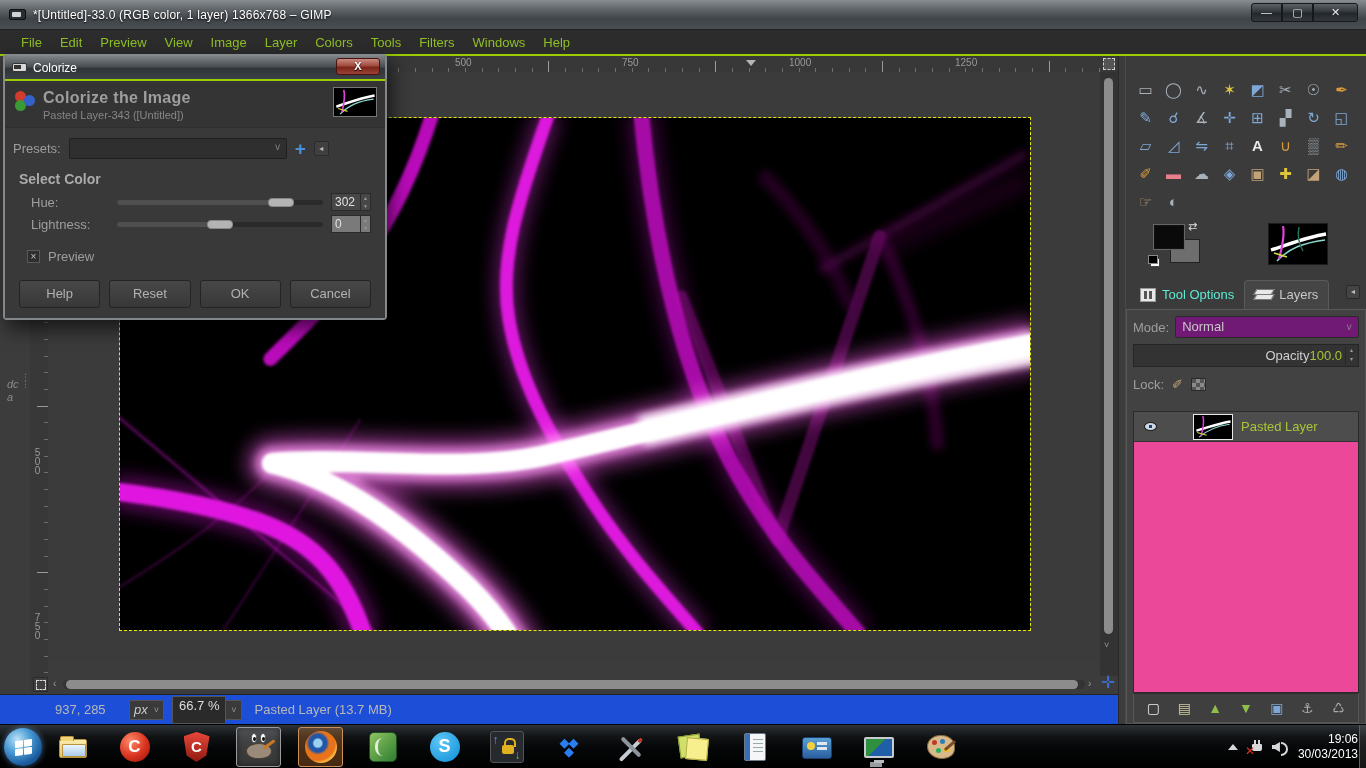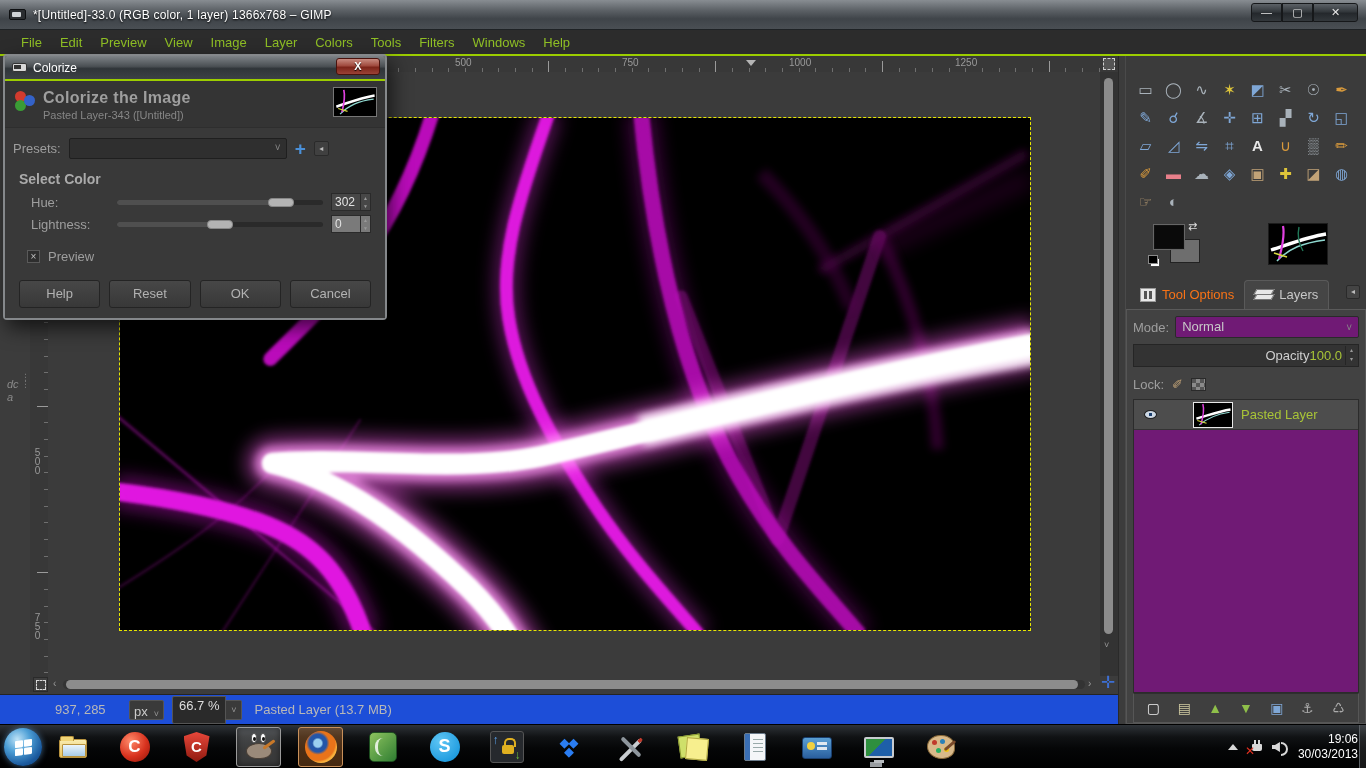--- a/index.html
+++ b/index.html
@@ -68,22 +68,22 @@
   .h-track { position:absolute; left:63px; top:6px; width:1022px; height:9px; background:#333; border-radius:5px; }
   .h-thumb { position:absolute; left:3px; top:0; width:1012px; height:9px; background:#8c8c8c; border-radius:5px; }
   .hs-right { position:absolute; left:1088px; top:4px; color:#9a9a9a; font-size:10px; }
   .nav-cross { position:absolute; left:1097px; top:-2px; width:22px; height:22px; color:#3d6fd4;
     font-size:17px; line-height:22px; text-align:center; font-weight:bold; }
 
   
   .statusbar { position:absolute; left:0; top:694px; width:1118px; height:30px; background:#1d4ed8;
     border-top:1px solid #242424; display:flex; align-items:center; color:#b8b8b8; font-size:13px; }
   .sb-pos { margin-left:55px; width:66px; }
-  .sb-combo { display:flex; align-items:flex-end; height:20px; border:1px solid #555; background:#3a3a3a;
-    border-radius:2px; padding:0 4px; margin-left:8px; color:#ccc; }
+  .sb-combo { display:flex; align-items:center; height:20px; border:1px solid #555; background:#3a3a3a;
+    border-radius:2px; padding:0 4px; margin-left:8px; color:#ccc;font-style:italic; }
   .sb-combo .car { color:#999; font-size:9px; margin-left:6px; }
   .sb-zoomval { height:28px; border:1px solid #555; background:#2a2a2a; border-radius:2px 0 0 2px;
     padding:0 6px; margin-left:8px; color:#ddd; line-height:18px; }
   .sb-zoomar { height:20px; width:16px; border:1px solid #555; border-left:none; background:#3a3a3a;
     border-radius:0 2px 2px 0; color:#999; font-size:9px; text-align:center; line-height:18px; }
   .sb-status { margin-left:12px; }
 
   
   .dock-gutter { position:absolute; left:1118px; top:56px; width:8px; height:668px; background:#3c3c3c;
     border-left:1px solid #2a2a2a; border-right:1px solid #4a4a4a; }
@@ -100,21 +100,21 @@
     border:1px solid #111; box-shadow:0 0 0 1px #666; z-index:2; }
   .bg-swatch { position:absolute; left:44px; top:16px; width:30px; height:24px; background:#6e6e6e;
     border:1px solid #222; z-index:1; }
   .swap-arrows { position:absolute; left:62px; top:-3px; color:#ddd; font-size:11px; z-index:3; }
   .mini-reset { position:absolute; left:22px; top:32px; width:12px; height:12px; z-index:3; }
   .mini-reset::before { content:""; position:absolute; right:0; bottom:0; width:8px; height:7px; background:#fff; border:1px solid #444; }
   .mini-reset::after { content:""; position:absolute; left:0; top:0; width:8px; height:7px; background:#000; border:1px solid #888; }
   .dock-thumb { position:absolute; left:142px; top:0; width:60px; height:42px; background:#000; border:1px solid #1c1c1c; }
 
   .tabs-row { margin-top:8px; height:32px; display:flex; align-items:flex-end; padding-left:4px; position:relative; }
-  .tab { display:flex; align-items:center; gap:6px; font-size:13px; color:#f97316; padding:6px 10px 7px; }
+  .tab { display:flex; align-items:center; gap:6px; font-size:13px; color:#5eead4; padding:6px 10px 7px; }
   .tab.active { background:#454545; border:1px solid #5a5a5a; border-bottom:none; border-radius:4px 4px 0 0; color:#c8c8c8; }
   .tab-ic-opts { width:16px; height:14px; border:1px solid #9a9a9a; background:#e8e8e8; position:relative; }
   .tab-ic-opts::before,.tab-ic-opts::after { content:""; position:absolute; top:2px; width:3px; height:8px; background:#555; }
   .tab-ic-opts::before { left:3px; } .tab-ic-opts::after { right:3px; }
   .tab-ic-layers { width:18px; height:13px; position:relative; }
   .tab-ic-layers::before,.tab-ic-layers::after { content:""; position:absolute; left:0; width:16px; height:4px;
     background:#e8e8e8; border:1px solid #777; transform:skewX(-30deg); }
   .tab-ic-layers::before { top:1px; } .tab-ic-layers::after { top:6px; }
   .dock-collapse { position:absolute; right:6px; top:8px; width:14px; height:14px; background:#444; border:1px solid #2a2a2a;
     color:#bbb; font-size:8px; text-align:center; line-height:12px; border-radius:2px; }
@@ -131,21 +131,21 @@
   .opacity-row .val { color:var(--value_green,#a8c437); font-size:13px; margin-right:16px; }
   .opacity-spin { position:absolute; right:1px; top:1px; width:12px; height:19px; border-left:1px solid #252525;
     color:#999; font-size:6px; line-height:9px; text-align:center; }
   .lock-row { margin-top:6px; display:flex; align-items:center; gap:8px; height:22px; }
   .lock-row .lab { color:#9e9e9e; font-size:13px; }
   .lock-brush { color:#c2a377; font-size:13px; }
   .lock-alpha { width:15px; height:13px;
     background-image:linear-gradient(45deg,#8a8a8a 25%,transparent 25%,transparent 75%,#8a8a8a 75%),
                      linear-gradient(45deg,#8a8a8a 25%,#555 25%,#555 75%,#8a8a8a 75%);
     background-size:8px 8px; background-position:0 0,4px 4px; border:1px solid #2a2a2a; }
-  .layer-list { margin-top:4px; flex:1; background:#701a75; border:1px solid #2b2b2b; overflow:hidden; }
+  .layer-list { margin-top:16px; flex:1; background:#ec4899; border:1px solid #2b2b2b; overflow:hidden; }
   .layer-row { height:30px; background:#4d4d4d; display:flex; align-items:center; gap:8px; padding:0 4px;
     border-bottom:1px solid #333; }
   .eye { width:13px; height:9px; border-radius:50%; background:radial-gradient(circle at 50% 50%,#1b3f6e 0 25%,#cdd8e4 28% 100%);
     border:1px solid #222; margin-left:6px; }
   .layer-thumb { width:40px; height:26px; background:#000; border:1px solid #e8e8e8; margin-left:28px; }
   .layer-name { color:var(--value_green,#a8c437); font-size:13px; }
   .dock-toolbar { height:30px; background:#3f3f3f; border:1px solid #565656; border-top:1px solid #2e2e2e;
     display:flex; align-items:center; justify-content:space-around; padding:0 4px; }
   .dk-btn { width:26px; height:24px; display:flex; align-items:center; justify-content:center; font-size:14px; border-radius:3px; }
   .d-w { color:#eee; } .d-tan { color:#cfc9a0; } .d-green { color:#8fbf4a; } .d-blue { color:#7fa7d6; } .d-gray { color:#aaa; }

